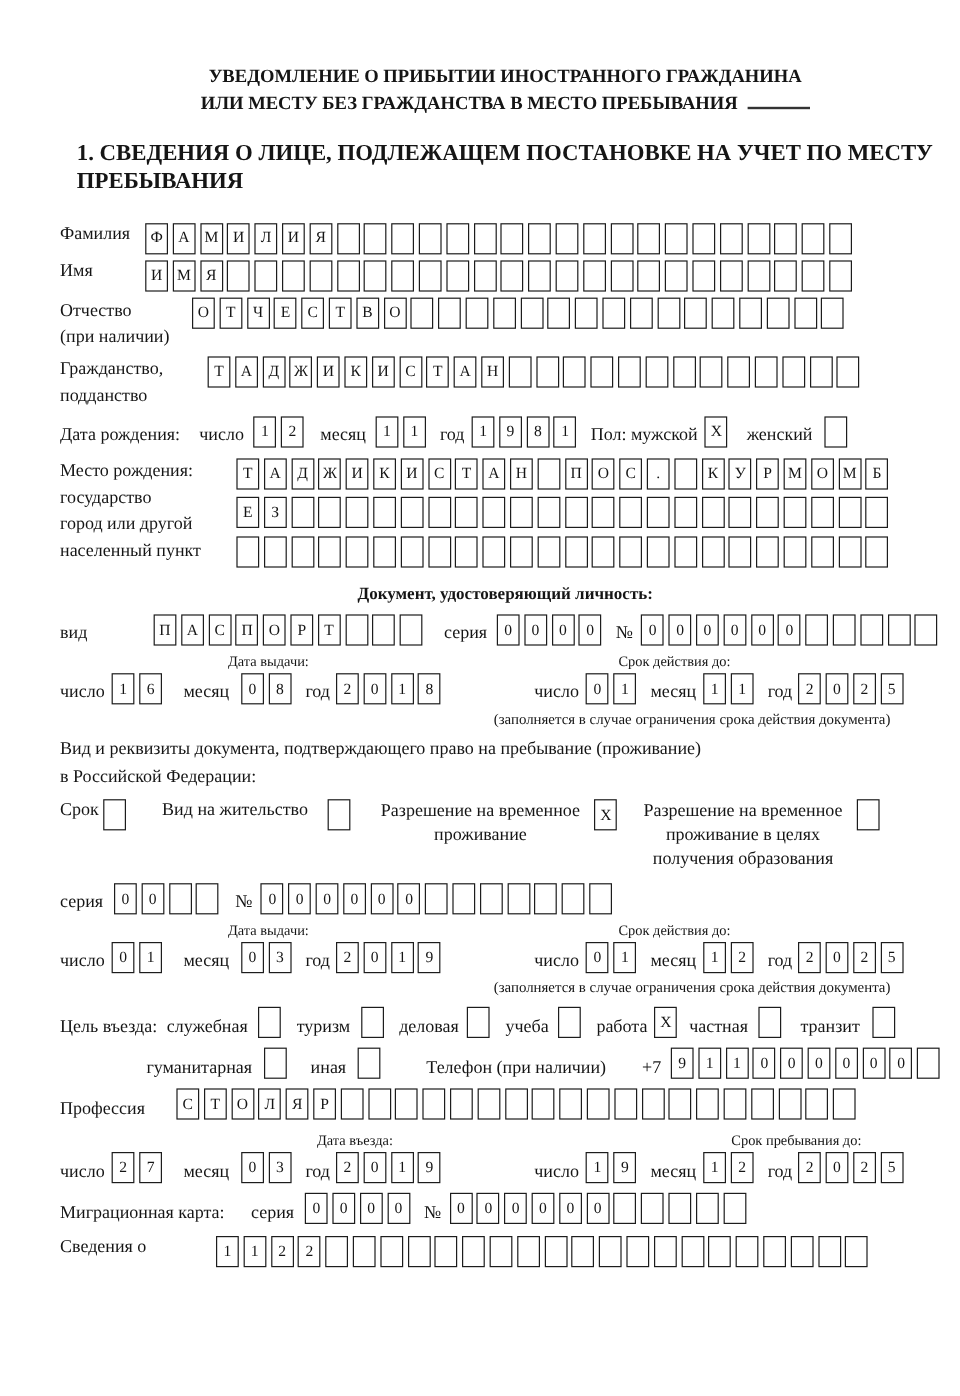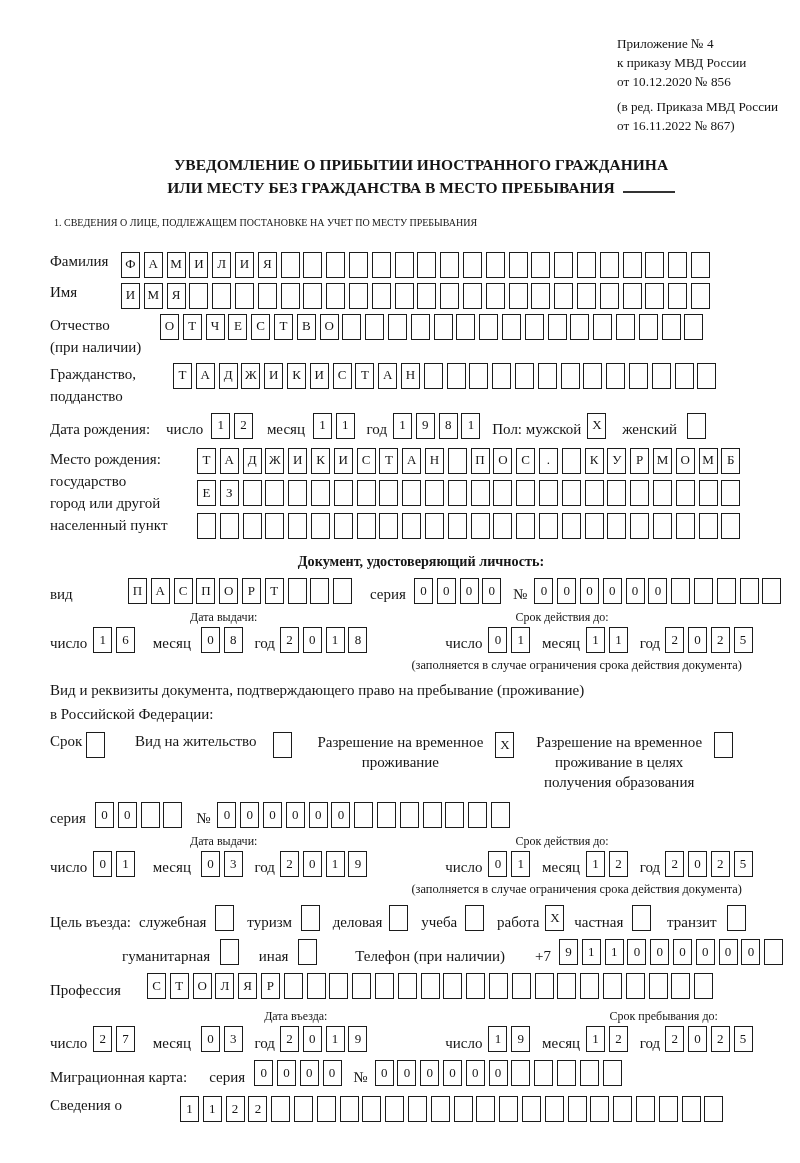--- a/index.html
+++ b/index.html
@@ -9,21 +9,21 @@
     font-family:"Liberation Serif","DejaVu Serif",serif;
     color:#151515;font-size:15px;line-height:1.25;
     position:relative;overflow:hidden;background:#fff;
   }
   
   .annex{margin-left:567px;font-size:13.2px;line-height:19px;}
   .annex .gap{margin-top:6px;}
   .forma{font-weight:bold;text-align:right;padding-right:38px;margin-top:14px;font-size:15px;letter-spacing:.5px;}
   .title{font-weight:bold;text-align:center;font-size:15.5px;line-height:23px;margin-top:18px;}
   .blank-line{display:inline-block;width:52px;height:13px;border-bottom:2px solid #333;margin-left:8px;}
-  .section{font-weight:normal;font-size:10px;margin:18px 0 22px 4px;}
+  .section{font-weight:bold;font-size:19px;margin:18px 0 22px 14px;}
   
   .cells{display:inline-flex;flex-wrap:nowrap;}
   .cell{
     display:inline-flex;flex:none;align-items:center;justify-content:center;
     width:17px;height:24px;border:1.7px solid #1c1c1c;margin-right:3.8px;
     font-size:13px;background:#fff;
   }
   
   .frow{display:flex;align-items:flex-start;margin-bottom:5px;}
   .vmid{align-items:flex-end;}
@@ -36,27 +36,20 @@
   .note-right{text-align:right;padding-right:50px;font-size:12.4px;margin:1px 0 8px;}
   .plain{margin:5px 0 2px;}
   .chk-label{text-align:center;line-height:20px;}
   .sp{flex:none;}
 </style>
 </head>
 <body>
 
 <div class="page">
 
-  <div class="annex">
-    <div>Приложение № 4</div>
-    <div>к приказу МВД России</div>
-    <div>от 10.12.2020 № 856</div>
-    <div class="gap">(в ред. Приказа МВД России</div>
-    <div>от 16.11.2022 № 867)</div>
-  </div>
 
 
   <div class="title">
     <div>УВЕДОМЛЕНИЕ О ПРИБЫТИИ ИНОСТРАННОГО ГРАЖДАНИНА</div>
     <div><span>ИЛИ МЕСТУ БЕЗ ГРАЖДАНСТВА В МЕСТО ПРЕБЫВАНИЯ</span><span class="blank-line"></span></div>
   </div>
 
   <div class="section">1. СВЕДЕНИЯ О ЛИЦЕ, ПОДЛЕЖАЩЕМ ПОСТАНОВКЕ НА УЧЕТ ПО МЕСТУ ПРЕБЫВАНИЯ</div>
 
   <div class="frow">

